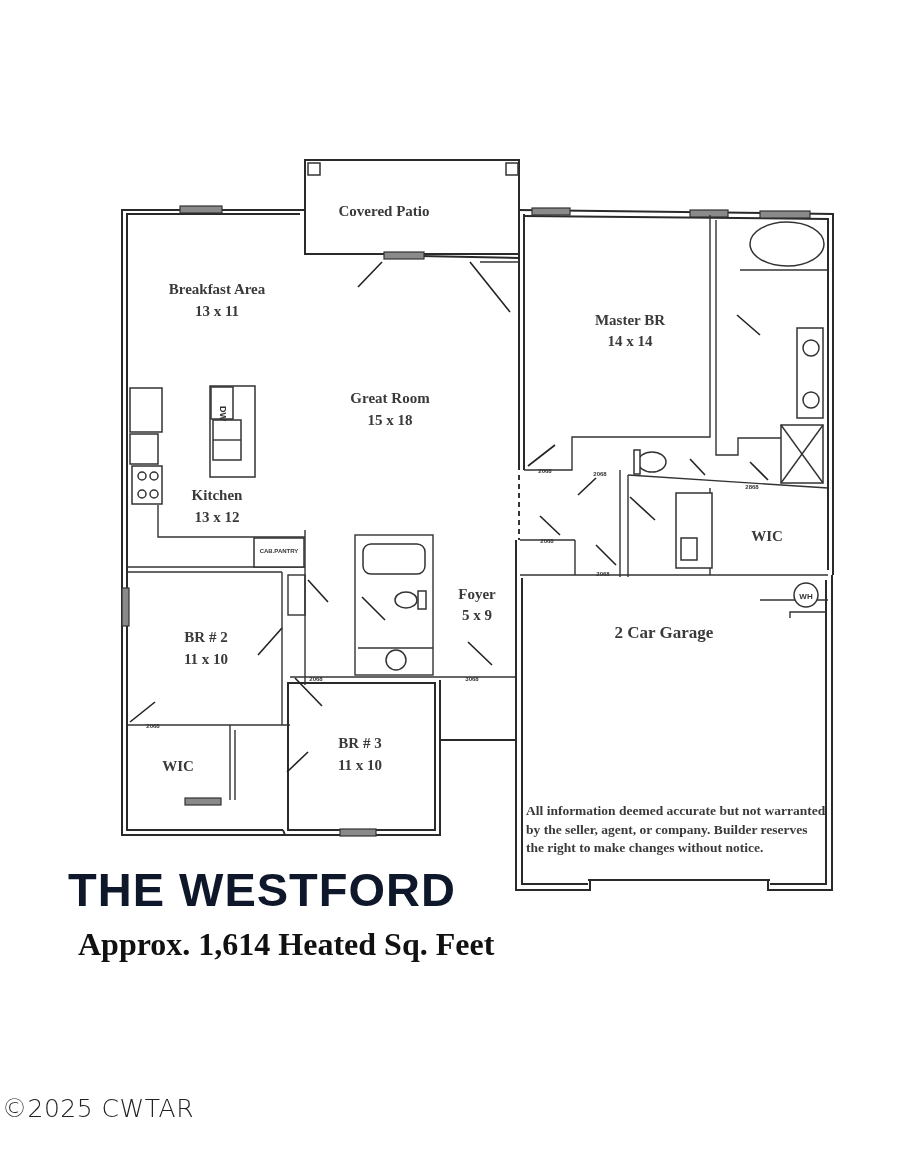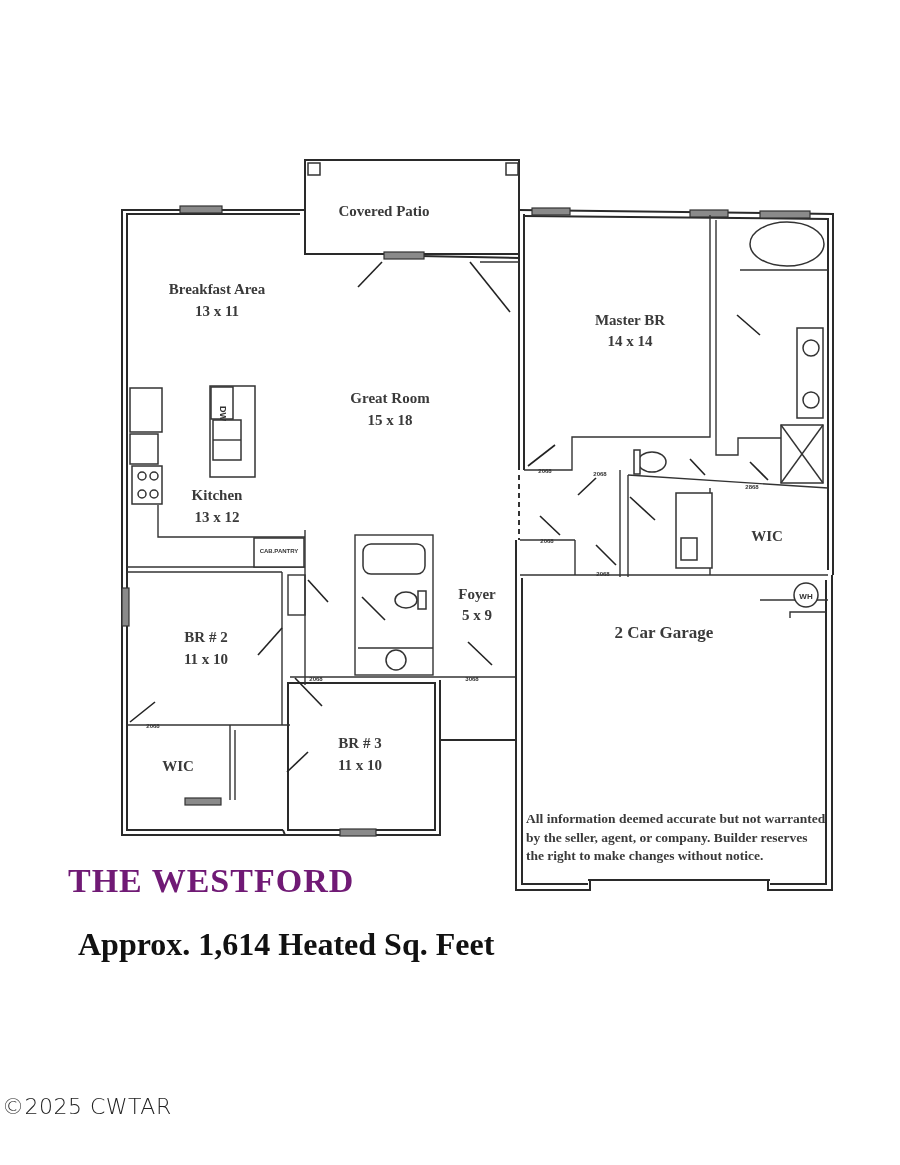--- a/index.html
+++ b/index.html
@@ -5,24 +5,24 @@
     html, body { margin: 0; padding: 0; background: #ffffff; }
     body { width: 900px; height: 1165px; position: relative; overflow: hidden; font-family: "Liberation Serif", serif; }
     #plan { position: absolute; left: 0; top: 0; }
     .wall { fill: none; stroke: #2a2a2a; stroke-width: 2; }
     .wall-thin { fill: none; stroke: #333; stroke-width: 1.4; }
     .win { fill: #8a8a8a; stroke: #333; stroke-width: 1.2; }
     .door-swing { stroke: #222; stroke-width: 1.6; fill: none; }
     .fixture { fill: #fff; stroke: #333; stroke-width: 1.5; }
     .room-label { font-family: "Liberation Serif", serif; font-weight: bold; font-size: 15px; fill: #3a3a3a; text-anchor: middle; }
     .door-code { font-family: "Liberation Sans", sans-serif; font-size: 6px; fill: #333; text-anchor: middle; font-weight: bold; }
-    .note { position: absolute; left: 526px; top: 802px; width: 300px; font-family: "Liberation Serif", serif; font-weight: bold; font-size: 13.5px; line-height: 18.5px; color: #3a3a3a; margin-top: 8px; }
-    .title { position: absolute; left: 68px; top: 862px; font-family: Liberation Serif, serif; font-weight: bold; font-size: 34px; letter-spacing: 1px; color: #701a75; }
+    .note { position: absolute; left: 526px; top: 802px; width: 300px; font-family: "Liberation Serif", serif; font-weight: bold; font-size: 13.5px; line-height: 18.5px; color: #3a3a3a; }
+    .title { position: absolute; left: 68px; top: 862px; font-family: Liberation Sans, sans-serif; font-weight: bold; font-size: 47px; letter-spacing: 1px; color: #0f172a; }
     .subtitle { position: absolute; left: 78px; top: 926px; font-family: "Liberation Serif", serif; font-weight: bold; font-size: 32px; color: #111; }
-    .copyright { position: absolute; left: 2px; top: 1094px; font-family: "DejaVu Sans", sans-serif; font-size: 22px; font-weight: 200; color: #222; letter-spacing: 0.5px; }
+    .copyright { position: absolute; left: 2px; top: 1094px; font-family: "DejaVu Sans", sans-serif; font-size: 25px; font-weight: 200; color: #222; letter-spacing: 0.5px; }
   </style>
 </head>
 <body>
 
 <svg id="plan" width="900" height="1165" viewBox="0 0 900 1165">
 
   <g>
     <rect class="wall" x="305" y="160" width="214" height="94"></rect>
     <rect class="fixture" x="308" y="163" width="12" height="12"></rect>
     <rect class="fixture" x="506" y="163" width="12" height="12"></rect>

